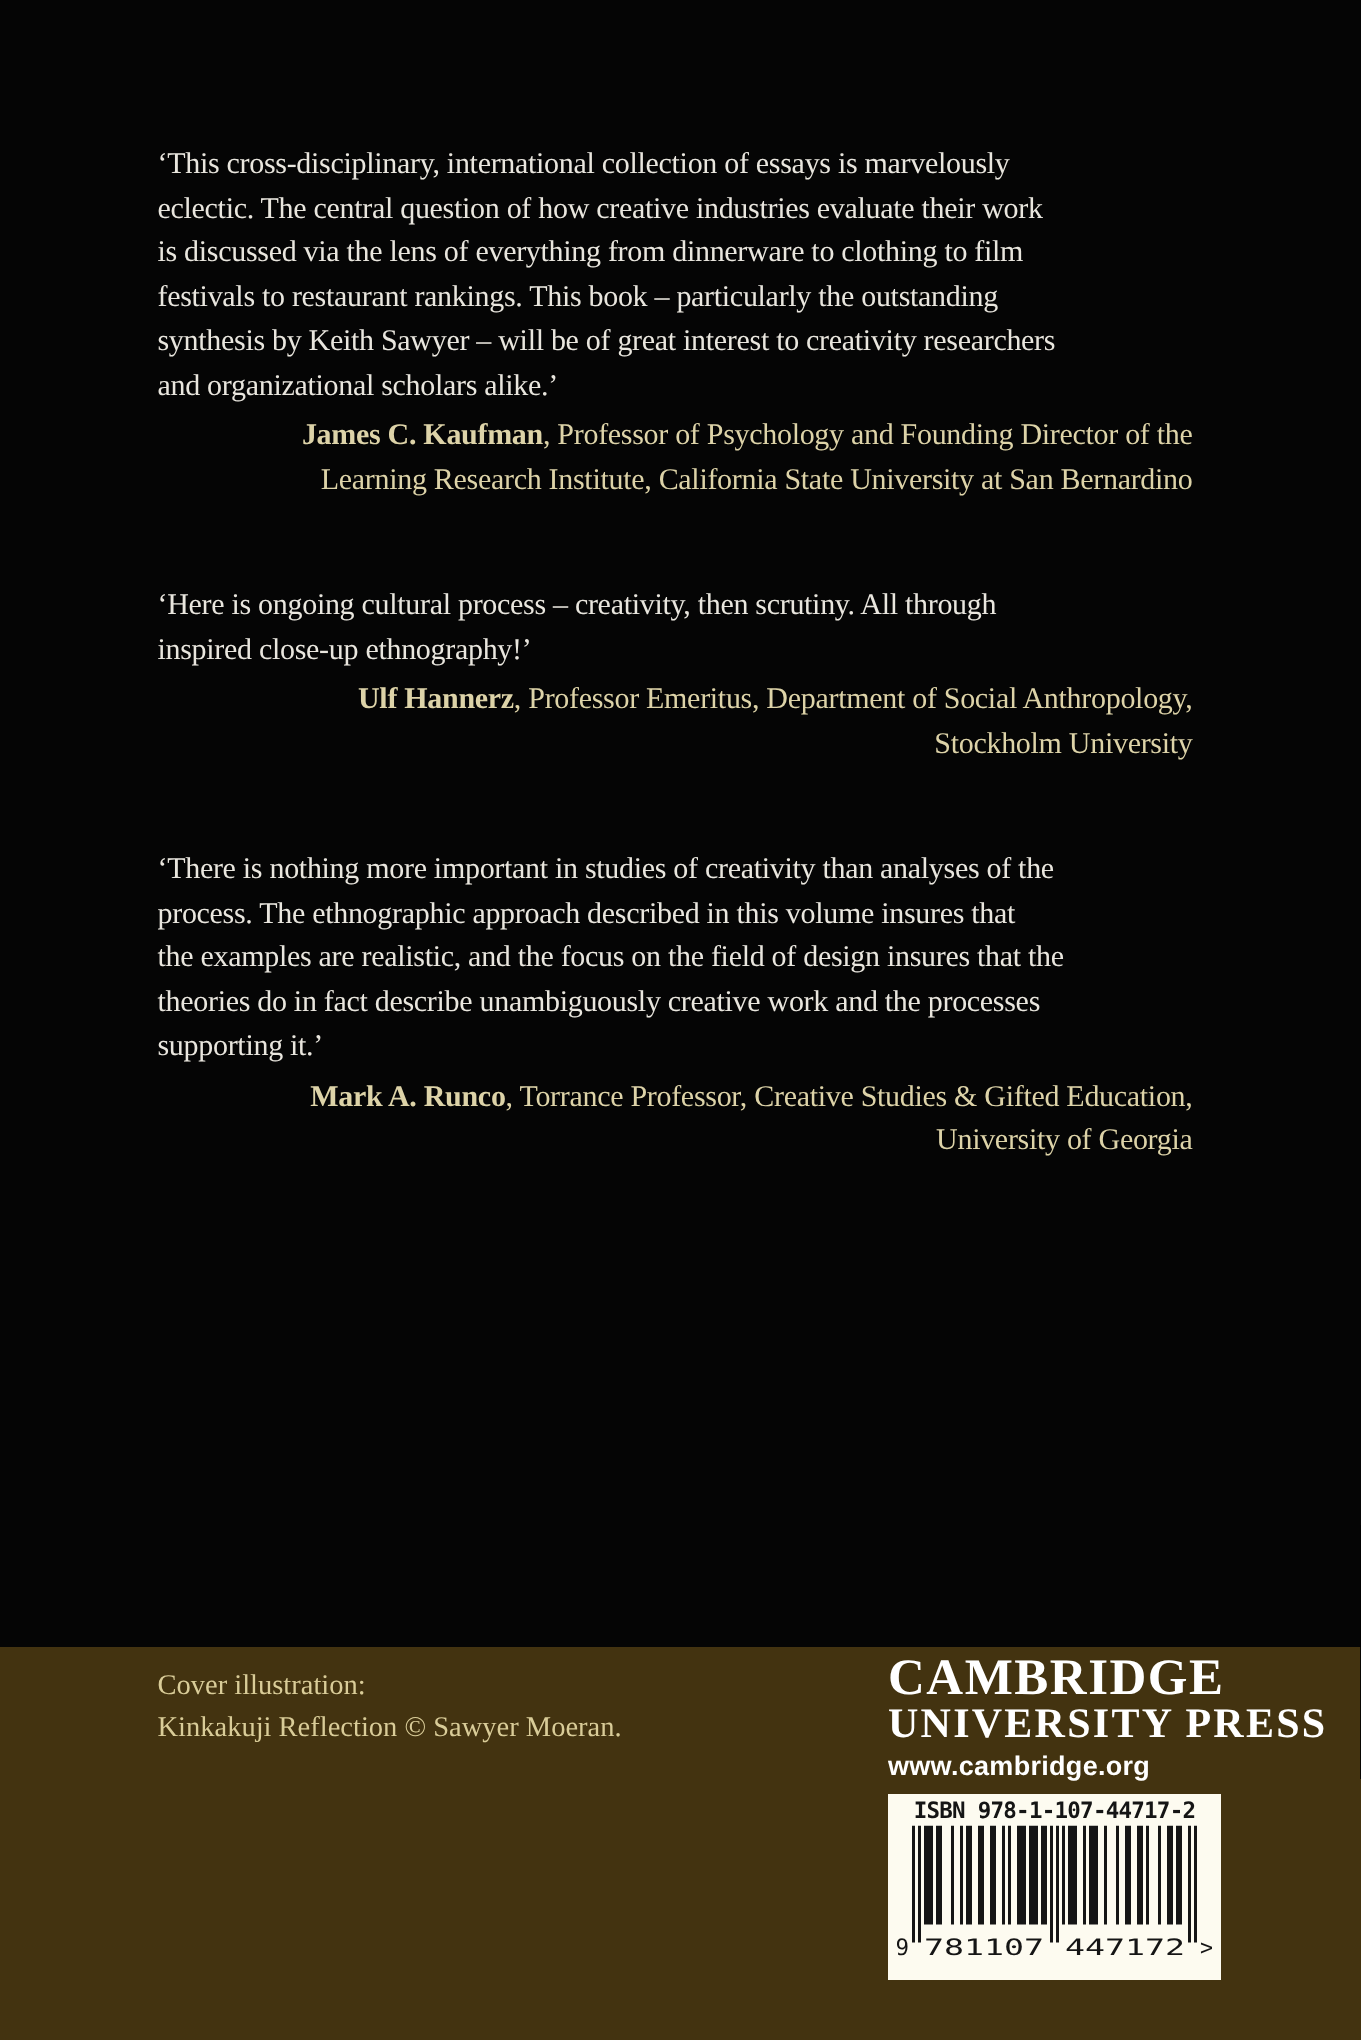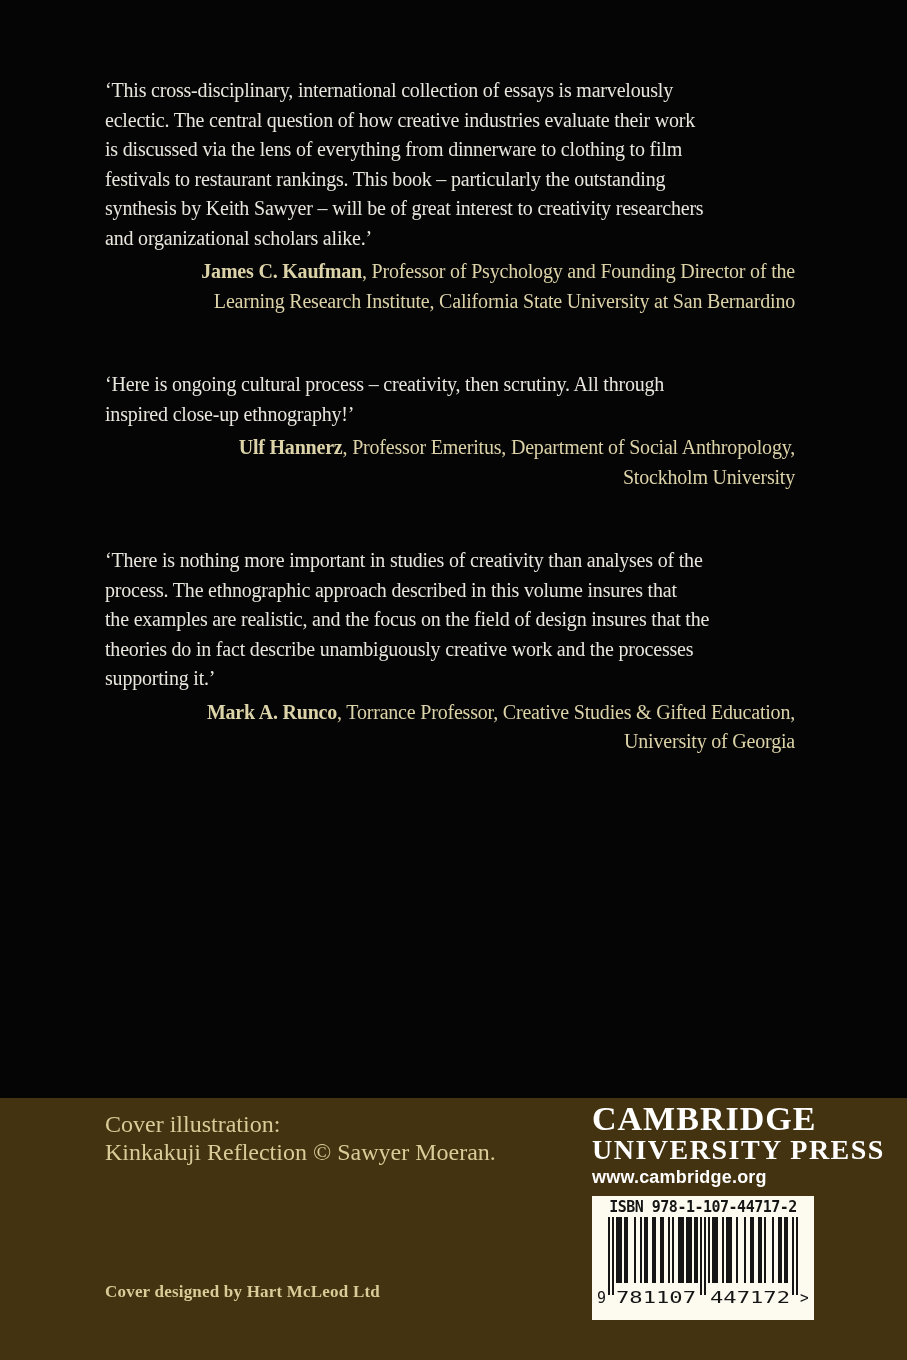--- a/index.html
+++ b/index.html
@@ -11,21 +11,21 @@
     background: var(--background-black, #050505);
     font-family: "Liberation Serif", serif;
   }
   
   .black-section {
     position: absolute;
     left: 0; top: 0;
     width: 907px;
     height: 1098px;
     background: var(--background-black, #050505);
-    padding-top: 76px;
+    padding-top: 95px;
     padding-left: 105px;
     box-sizing: border-box;
   }
   .quote-block { width: 690px; }
   .quote-block + .quote-block { margin-top: 54px; }
   .quote-text {
     margin: 0;
     white-space: pre;
     font-size: 20px;
     line-height: 29.5px;
@@ -47,21 +47,21 @@
     position: absolute;
     left: 0; top: 1098px;
     width: 907px;
     height: 262px;
     background: var(--background-olive, #433310);
   }
   .credits {
     position: absolute;
     left: 105px; top: 12px;
     color: var(--credits-text, #d9cc98);
-    font-size: 24px;
+    font-size: 19px;
   }
   .credits p { margin: 0; line-height: 28px; }
   .designer {
     position: absolute;
     left: 105px; top: 184px;
     margin: 0;
     color: var(--credits-text, #d9cc98);
     font-size: 17px;
     font-weight: bold;
     letter-spacing: 0.2px;
@@ -156,21 +156,20 @@
 
   </div>
 
   <div class="olive-section">
 
     <div class="credits">
       <p>Cover illustration:</p>
       <p>Kinkakuji Reflection © Sawyer Moeran.</p>
     </div>
 
-    <p class="designer">Cover designed by Hart McLeod Ltd</p>
 
     <div class="publisher">
       <div class="logo-cambridge">CAMBRIDGE</div>
       <div class="logo-press">UNIVERSITY PRESS</div>
       <div class="logo-url">www.cambridge.org</div>
     </div>
 
     <div class="barcode-box">
       <div class="isbn-label">ISBN 978-1-107-44717-2</div>
       <svg id="barcode-svg" width="210" height="88" viewBox="0 0 210 88">

